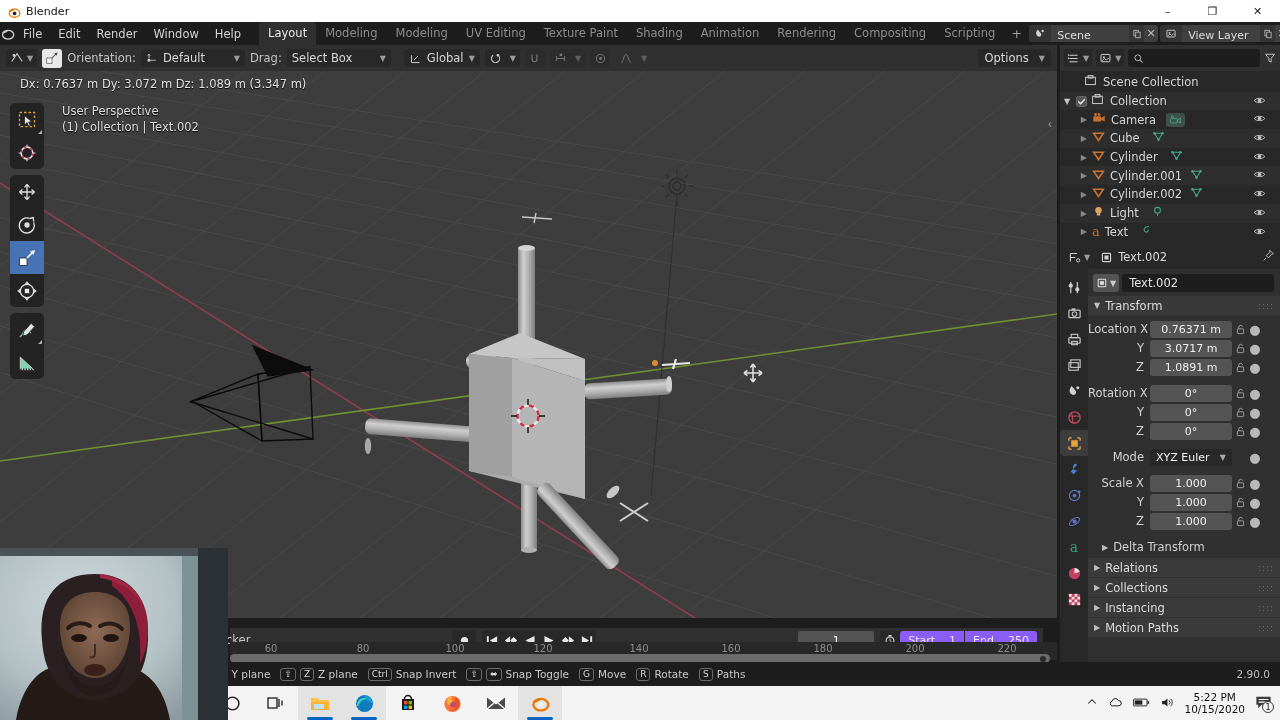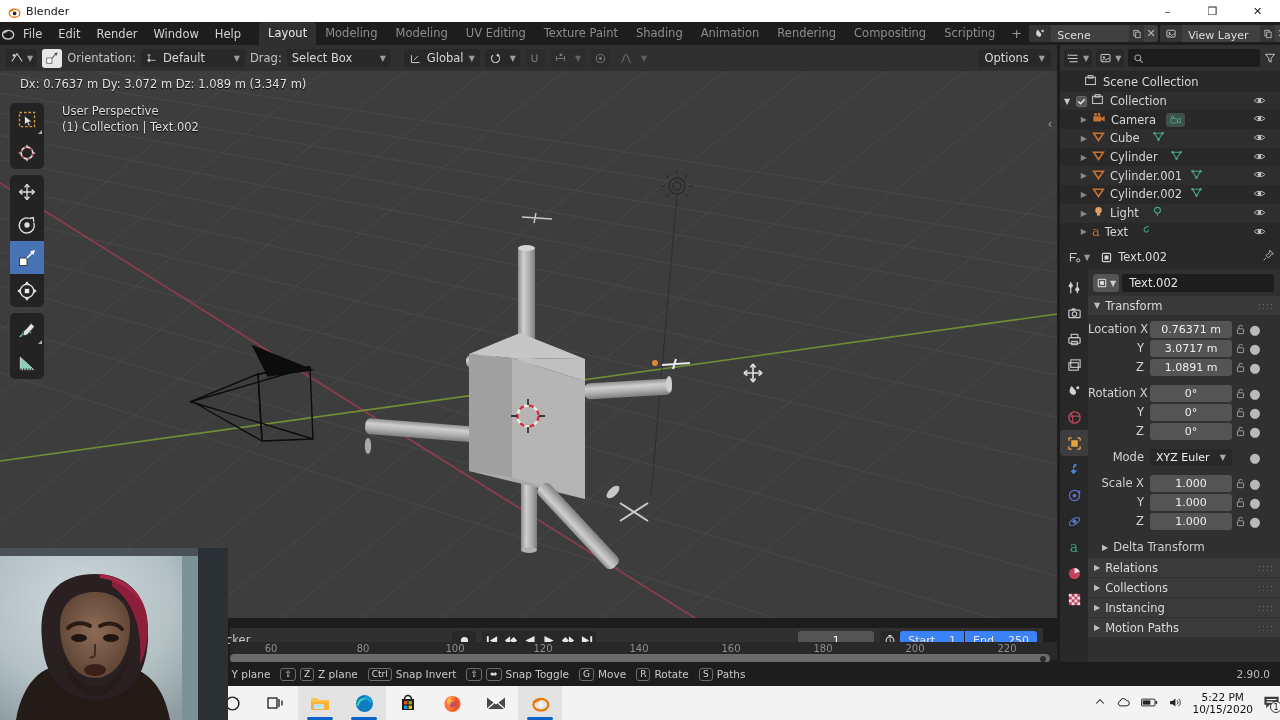--- a/index.html
+++ b/index.html
@@ -99,21 +99,21 @@
   .transport { display:flex; align-items:center; background:#282828; border-radius:3px;
                height:18px; margin-left:auto; margin-right:auto; }
   .tp-btn { width:19px; height:18px; display:flex; align-items:center; justify-content:center; }
   .tp-rec { width:24px; height:18px; background:#282828; border-radius:3px;
             display:flex; align-items:center; justify-content:center; margin-right:6px;}
   .frame-field { height:18px; min-width:76px; background:#545454; border-radius:3px;
                  display:flex; align-items:center; justify-content:center;
                  font-size:11px; color:#fff; }
   .se-group { display:flex; align-items:center; height:18px; background:#282828;
               border-radius:3px; margin-left:6px; }
-  .se-cell { height:18px; background:#3b82f6; display:flex; align-items:center;
+  .se-cell { height:18px; background:#8b5cf6; display:flex; align-items:center;
              padding:0 8px; gap:14px; font-size:11px; color:#e8e8e8;}
   .se-cell.first { border-radius:3px 0 0 3px; }
   .se-cell.last  { border-radius:0 3px 3px 0; margin-left:1px;}
   .tl-ruler { position:absolute; left:230px; top:642px; width:827px; height:18px;
               background:#282828; }
   .tick { position:absolute; top:1px; font-size:10px; color:#8e8e8e; transform:translateX(-50%); }
   .tl-scroll { position:absolute; left:230px; top:654px; width:820px; height:9px;
                background:#6b6b6b; border-radius:5px; }
   .tl-handle { position:absolute; right:4px; top:1.5px; width:6px; height:6px;
                border-radius:50%; background:#2a2a2a;}
@@ -184,21 +184,21 @@
   .taskbar { position:absolute; left:0; top:686px; width:1280px; height:34px;
              background:#f3f3f3; display:flex; align-items:center; }
   .tb-start { width:48px; height:34px; display:flex; align-items:center; justify-content:center;}
   .tb-search { width:160px; height:26px; background:#fff; border:1px solid #d4d4d4;
                margin-left:2px; }
   .tb-icon { width:44px; height:34px; display:flex; align-items:center; justify-content:center;
              position:relative; }
   .tb-icon.active { background:#e3e3e3; }
   .tb-icon .uline { position:absolute; bottom:0; left:9px; width:26px; height:3px;
                     background:#0a64c8; border-radius:2px;}
-  .tray { margin-left:auto; display:flex; align-items:center; gap:10px; 
+  .tray { margin-left:auto; display:flex; align-items:center; gap:10px; padding-right:8px;
           color:#222; font-size:10px;}
   .clock { text-align:center; line-height:12px; font-size:10.5px; color:#111; }
 
   
   .webcam { position:absolute; left:0; top:548px; width:228px; height:172px;
             overflow:hidden; background:#3a4247; }
 </style>
 </head>
 <body>
 

